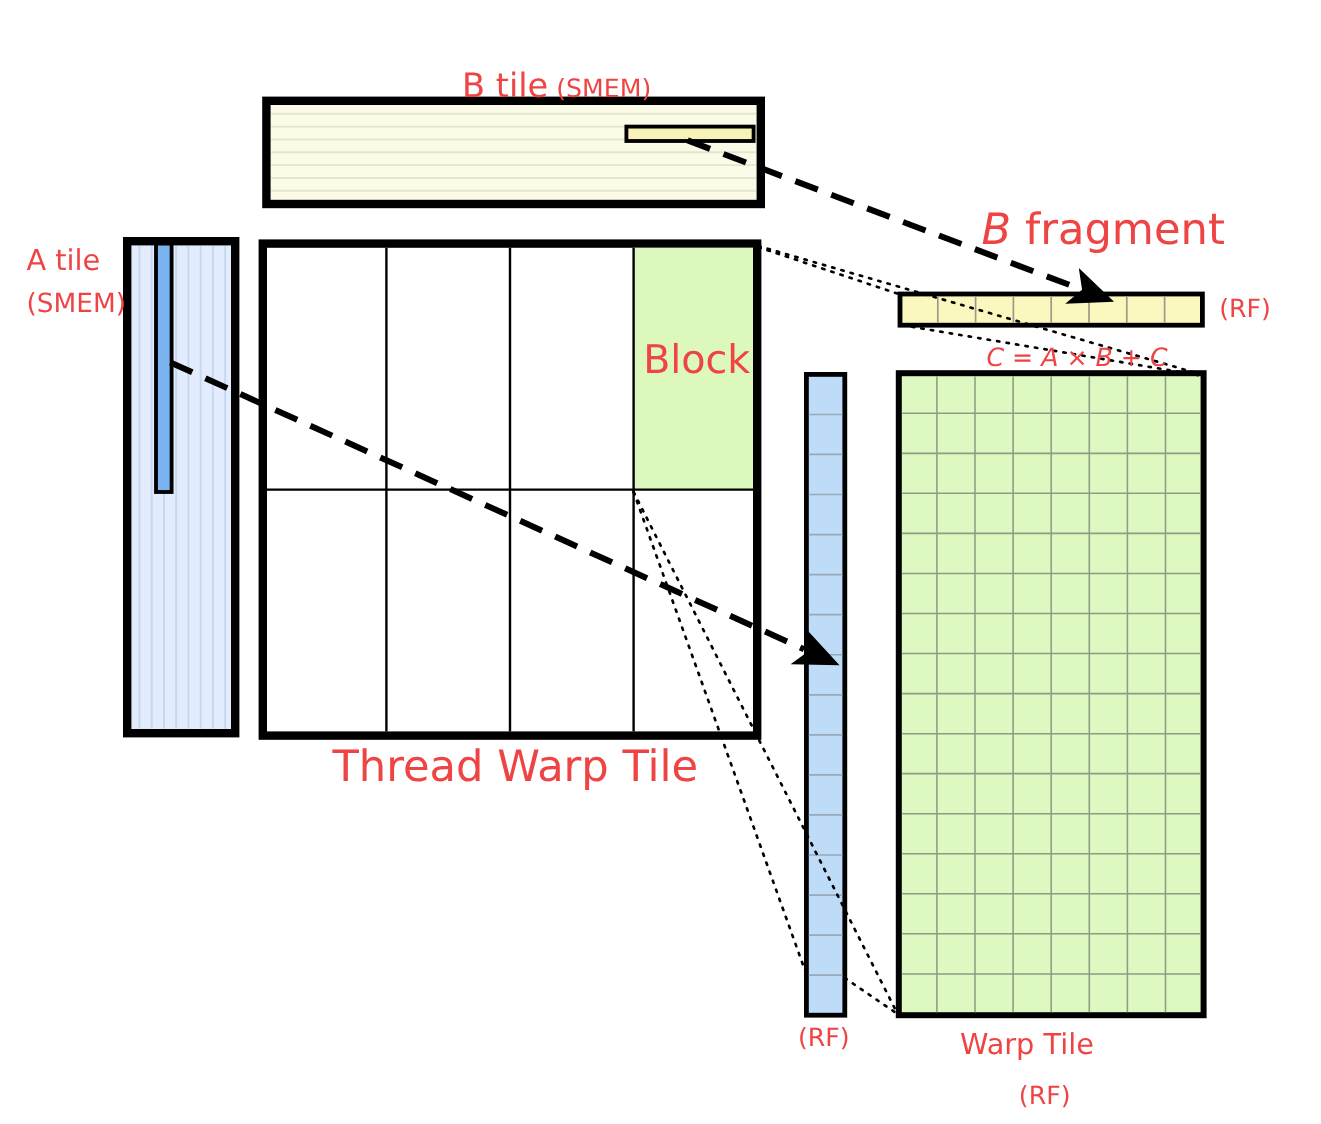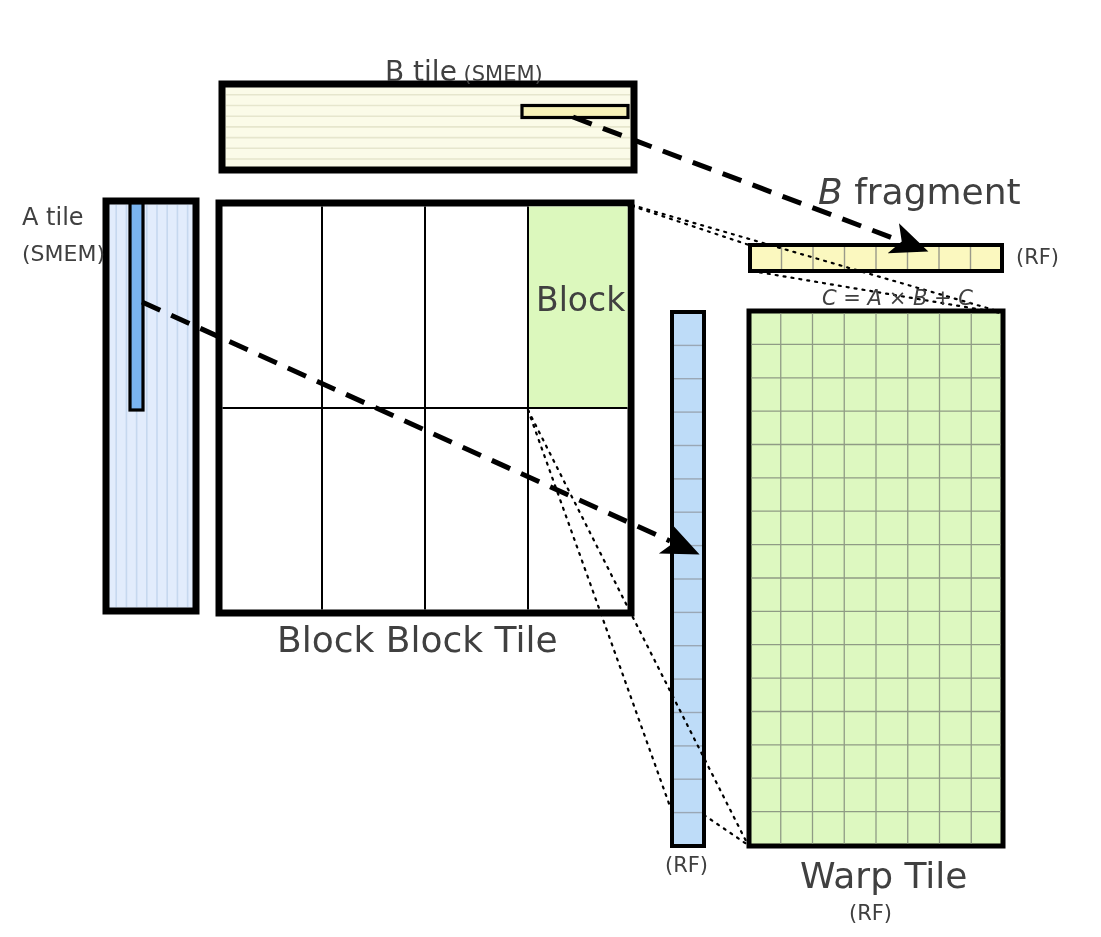--- a/index.html
+++ b/index.html
@@ -12,21 +12,21 @@
   }
   #canvas {
     position: relative;
     width: 1101px;
     height: 937px;
     background: #ffffff;
     overflow: hidden;
   }
   .lbl {
     position: absolute;
-    color: #404040;
+    color: #ef4444;
     white-space: nowrap;
     line-height: 1;
   }
   .svgroot {
     position: absolute;
     left: 0;
     top: 0;
     width: 1101px;
     height: 937px;
     pointer-events: none;
@@ -182,38 +182,38 @@
   </div>
   <div class="lbl" style="left:22px; top:243px; font-size:22px;">
     <span>(SMEM)</span>
   </div>
 
   <div class="lbl" style="left:536px; top:283px; font-size:33px;">
     <span>Block</span>
   </div>
 
   <div class="lbl" style="left:277px; top:622px; font-size:36px;">
-    <span>Block Block Tile</span>
+    <span>Thread Warp Tile</span>
   </div>
 
   <div class="lbl" style="left:818px; top:174px; font-size:36px;">
     <span class="it">B</span><span> fragment</span>
   </div>
   <div class="lbl" style="left:1016px; top:247px; font-size:21px;">
     <span>(RF)</span>
   </div>
 
   <div class="lbl" style="left:795px; top:288px; font-size:21px; font-style:italic;margin-left:27px;">
     <span>C = A × B + C</span>
   </div>
 
   <div class="lbl" style="left:665px; top:855px; font-size:21px;">
     <span>(RF)</span>
   </div>
 
-  <div class="lbl" style="left:800px; top:858px; font-size:36px;">
+  <div class="lbl" style="left:800px; top:858px; font-size:24px;">
     <span>Warp Tile</span>
   </div>
   <div class="lbl" style="left:849px; top:903px; font-size:21px;">
     <span>(RF)</span>
   </div>
 
 </div>
 
 </body></html>

